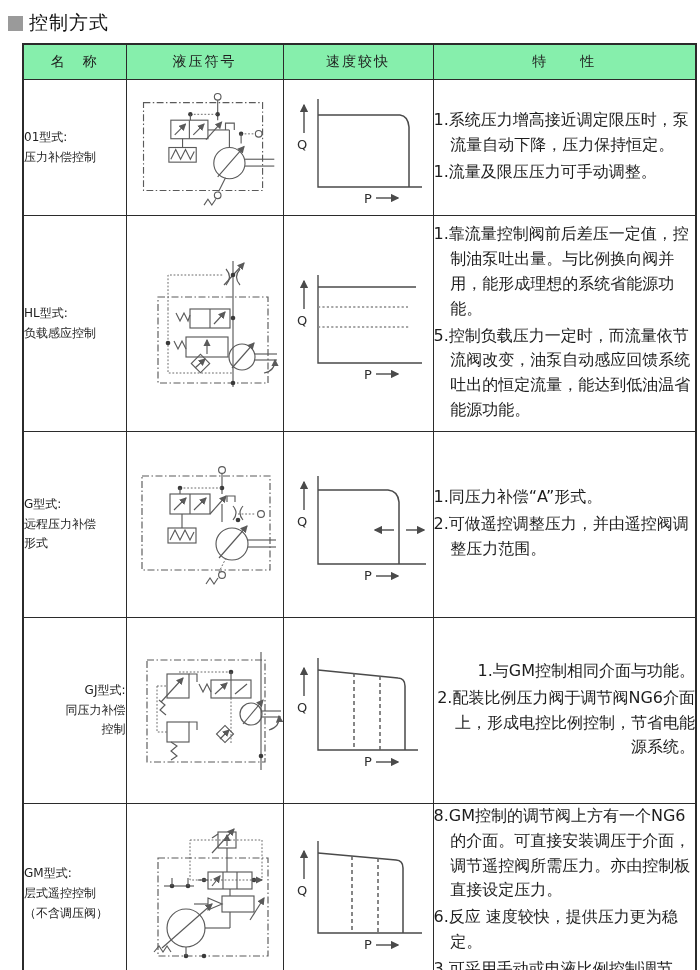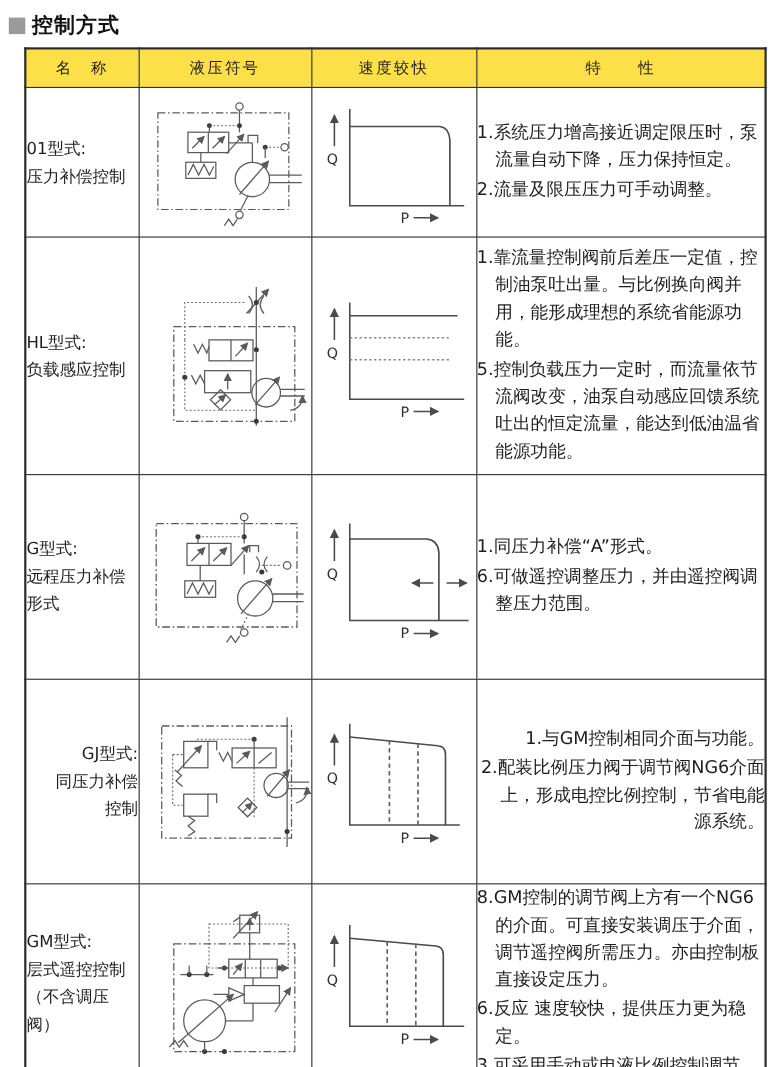--- a/index.html
+++ b/index.html
@@ -3,39 +3,39 @@
 <meta charset="utf-8">
 <style>
   html,body{margin:0;padding:0;}
   body{
     width:700px;height:970px;background:#ffffff;
     font-family:"DejaVu Sans","Liberation Sans",sans-serif;
     color:#222;
   }
   .title-row{display:flex;align-items:center;margin:10px 0 7px 8px;}
   .title-square{width:15px;height:15px;background:#9a9a9a;display:inline-block;margin-right:6px;}
-  .page-title{font-size:19px;font-weight:bold;color:#111;margin:0;letter-spacing:1px;}
+  .page-title{font-size:19px;font-weight:normal;color:#111;margin:0;letter-spacing:1px;}
 
   table.ctl{
     border-collapse:collapse;table-layout:fixed;
     margin-left:22px;width:673px;
     border:2px solid #2b2b2b;
   }
   table.ctl th, table.ctl td{border:1px solid #2b2b2b;padding:0;vertical-align:middle;}
   table.ctl thead th{
-    background:#fde047;height:34px;font-size:14px;font-weight:normal;
+    background:#86efac;height:34px;font-size:14px;font-weight:normal;
     color:#1d1d1d;text-align:center;letter-spacing:2px;
   }
   tr.r1 td{height:135px;}
   tr.r2 td{height:215px;}
   tr.r3 td{height:185px;}
   tr.r4 td{height:185px;text-align:right;}
   tr.r5 td{height:162px;}
 
-  td.name-cell{padding-left:11px;font-size:15px;line-height:1.65;color:#1d1d1d;}
+  td.name-cell{padding-left:11px;font-size:12px;line-height:1.65;color:#1d1d1d;}
   td.sym-cell{text-align:center;}
   td.curve-cell{text-align:center;}
   td.feat-cell{padding:8px 6px 8px 9px;font-size:16px;line-height:1.55;color:#1d1d1d;}
   td.feat-top{vertical-align:top;padding-top:9px;}
   .feat{padding-left:1.05em;text-indent:-1.05em;margin-bottom:2px;}
 
   
   svg.curve{width:150px;height:118px;display:inline-block;vertical-align:middle;}
   .ax{stroke:#4a4a4a;stroke-width:1.4;fill:none;}
   .cv{stroke:#4a4a4a;stroke-width:1.5;fill:none;}
@@ -131,21 +131,21 @@
         <line class="arr" x1="20" y1="44" x2="20" y2="16" marker-end="url(#ahc)"></line>
         <text class="cl" x="13" y="60">Q</text>
         <path class="ax" d="M34,10 V98 H138"></path>
         <path class="cv" d="M34,26 H116 Q124,27 125,38 V98"></path>
         <text class="cl" x="80" y="114">P</text>
         <line class="arr" x1="92" y1="109" x2="114" y2="109" marker-end="url(#ahc)"></line>
       </svg>
     </td>
     <td class="feat-cell">
       <div class="feat">1.系统压力增高接近调定限压时，泵流量自动下降，压力保持恒定。</div>
-      <div class="feat">2.流量及限压压力可手动调整。</div>
+      <div class="feat">1.流量及限压压力可手动调整。</div>
     </td>
   </tr>
 
   <tr class="r2">
     <td class="name-cell">
       <div>HL型式:</div>
       <div>负载感应控制</div>
     </td>
     <td class="sym-cell">
       <svg class="sym" width="150" height="138" viewBox="0 0 150 138">
@@ -238,21 +238,21 @@
         <path class="ax" d="M34,10 V98 H142"></path>
         <path class="cv" d="M34,24 H104 Q114,25 115,36 V98"></path>
         <line class="arr" x1="110" y1="64" x2="91" y2="64" marker-end="url(#ahc)"></line>
         <line class="arr" x1="122" y1="64" x2="140" y2="64" marker-end="url(#ahc)"></line>
         <text class="cl" x="80" y="114">P</text>
         <line class="arr" x1="92" y1="110" x2="114" y2="110" marker-end="url(#ahc)"></line>
       </svg>
     </td>
     <td class="feat-cell">
       <div class="feat">1.同压力补偿“A”形式。</div>
-      <div class="feat">6.可做遥控调整压力，并由遥控阀调整压力范围。</div>
+      <div class="feat">2.可做遥控调整压力，并由遥控阀调整压力范围。</div>
     </td>
   </tr>
 
   <tr class="r4">
     <td class="name-cell">
       <div>GJ型式:</div>
       <div>同压力补偿</div>
       <div>控制</div>
     </td>
     <td class="sym-cell">

